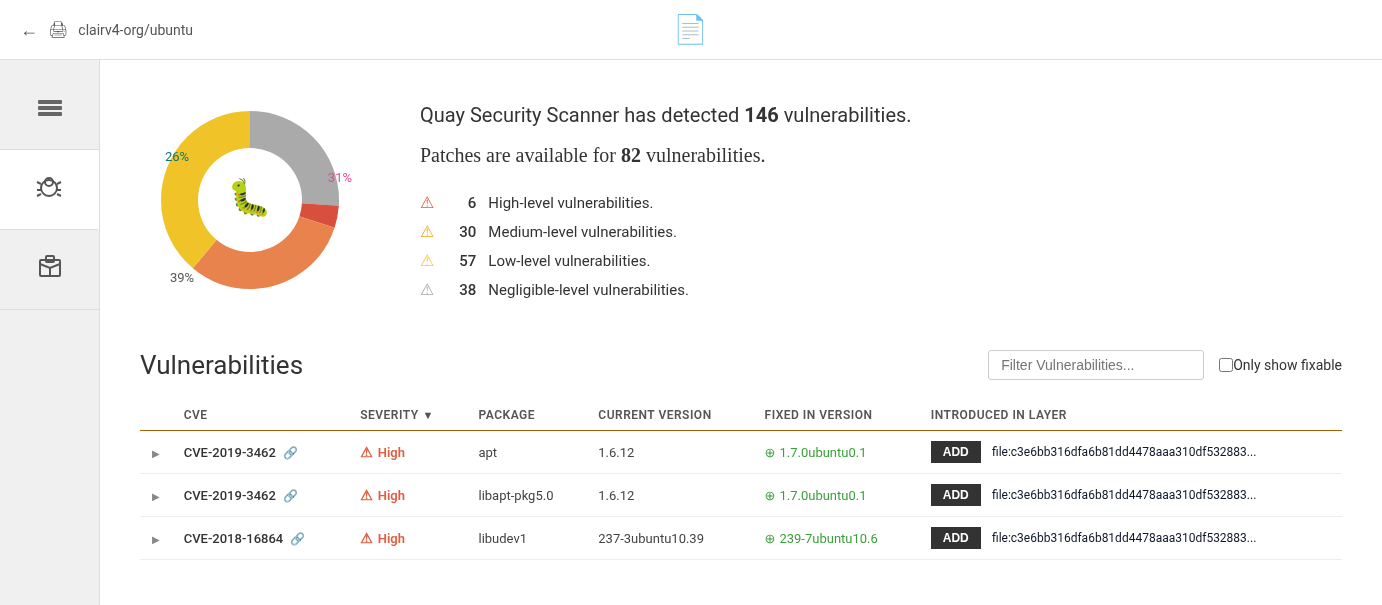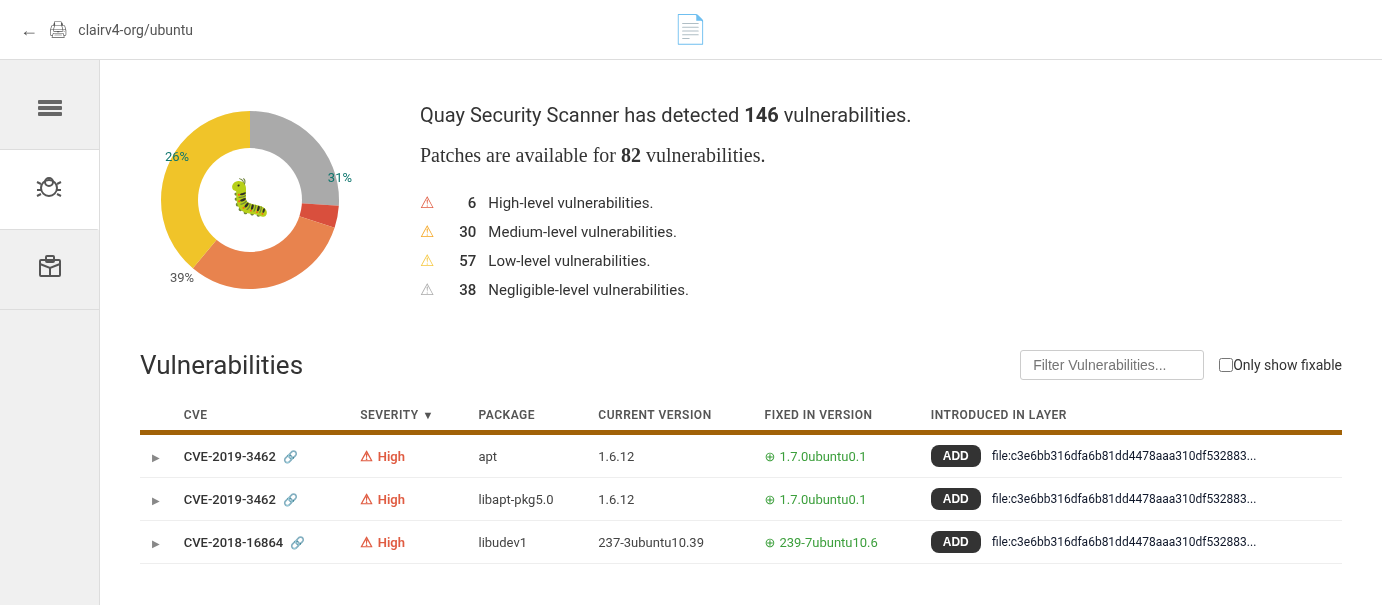--- a/index.html
+++ b/index.html
@@ -117,21 +117,21 @@
       left: 25px;
       font-size: 13px;
       color: #0f766e;
       margin-top: 29px;
     }
     .donut-label-31 {
       position: absolute;
       top: 80px;
       right: 8px;
       font-size: 13px;
-      color: #0f766e;
+      color: #ec4899;
       margin-left: 16px;
     }
     .donut-label-39 {
       position: absolute;
       bottom: 25px;
       left: 30px;
       font-size: 13px;
       color: #555;
     }
 
@@ -186,21 +186,21 @@
     }
     .vuln-controls {
       display: flex;
       align-items: center;
       gap: 15px;
     }
     .filter-input {
       border: 1px solid #ccc;
       border-radius: 3px;
       padding: 6px 12px;
-      width: 184px;
+      width: 216px;
       font-size: 14px;
       color: #999;
       outline: none;
     }
     .fixable-label {
       display: flex;
       align-items: center;
       font-size: 14px;
       color: #333;
       cursor: pointer;
@@ -213,21 +213,21 @@
       border-collapse: collapse;
     }
     .vuln-table thead th {
       text-align: left;
       padding: 8px 12px;
       font-size: 12px;
       font-weight: 600;
       color: #555;
       text-transform: uppercase;
       letter-spacing: 0.5px;
-      border-bottom: 5px solid #a16207;
+      border-bottom: 1px solid #a16207;
     }
     .vuln-table tbody tr {
       border-bottom: 1px solid #eee;
     }
     .vuln-table tbody td {
       padding: 10px 12px;
       font-size: 13px;
       color: #444;
     }
     .expand-arrow {
@@ -258,21 +258,21 @@
       display: flex;
       align-items: center;
       gap: 4px;
     }
     .fixed-icon { color: #3c9f3c; }
     .add-btn {
       background: #333;
       color: #fff;
       border: none;
       padding: 4px 12px;
-      border-radius: 8px;
+      border-radius: 0;
       font-size: 12px;
       font-weight: 600;
       cursor: pointer;
       margin-right: 8px;
     }
     .layer-text {
       color: #0f172a;
       font-size: 12px;
     }
     .sort-icon {

